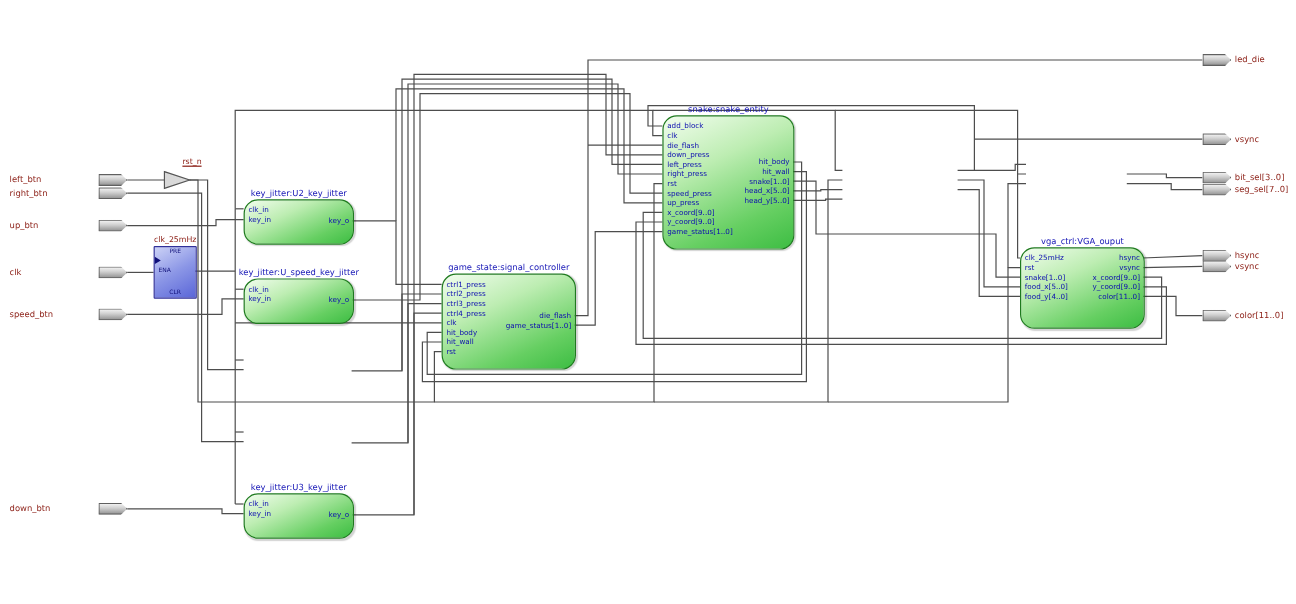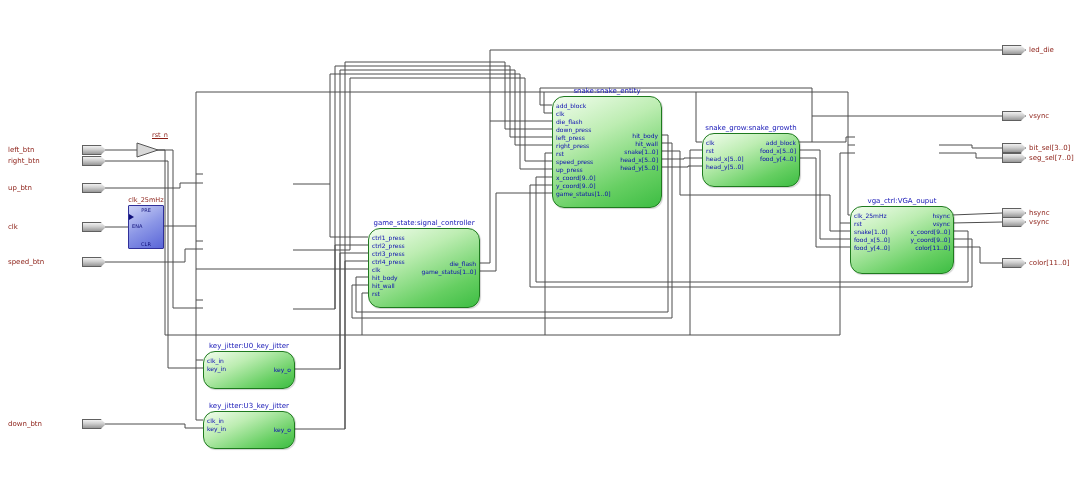--- a/index.html
+++ b/index.html
@@ -174,33 +174,43 @@
   </svg>
 
   <div class="dff" style="left:128px;top:205px;width:34px;height:42px">
     <div class="dff-title">clk_25mHz</div>
     <div class="dff-pre">PRE</div>
     <div class="dff-ena">ENA</div>
     <div class="dff-clr">CLR</div>
     <span class="dff-clk-mark"></span>
   </div>
 
-
-
-
-  <div class="block" style="left:203px;top:351px;width:90px;height:36px">
-    <div class="block-title">key_jitter:U0_key_jitter</div>
+  <div class="block" style="left:203px;top:166px;width:90px;height:36px">
+    <div class="block-title">key_jitter:U2_key_jitter</div>
     <div class="ports left">
         <span class="port">clk_in</span>
         <span class="port">key_in</span>
       </div>
     <div class="ports right mid">
         <span class="port">key_o</span>
       </div>
   </div>
+
+  <div class="block" style="left:203px;top:232px;width:90px;height:36px">
+    <div class="block-title">key_jitter:U_speed_key_jitter</div>
+    <div class="ports left">
+        <span class="port">clk_in</span>
+        <span class="port">key_in</span>
+      </div>
+    <div class="ports right mid">
+        <span class="port">key_o</span>
+      </div>
+  </div>
+
+
 
   <div class="block" style="left:203px;top:411px;width:90px;height:36px">
     <div class="block-title">key_jitter:U3_key_jitter</div>
     <div class="ports left">
         <span class="port">clk_in</span>
         <span class="port">key_in</span>
       </div>
     <div class="ports right mid">
         <span class="port">key_o</span>
       </div>
@@ -242,34 +252,20 @@
       </div>
     <div class="ports right mid">
         <span class="port">hit_body</span>
         <span class="port">hit_wall</span>
         <span class="port">snake[1..0]</span>
         <span class="port">head_x[5..0]</span>
         <span class="port">head_y[5..0]</span>
       </div>
   </div>
 
-  <div class="block" style="left:702px;top:133px;width:96px;height:52px">
-    <div class="block-title">snake_grow:snake_growth</div>
-    <div class="ports left">
-        <span class="port">clk</span>
-        <span class="port">rst</span>
-        <span class="port">head_x[5..0]</span>
-        <span class="port">head_y[5..0]</span>
-      </div>
-    <div class="ports right">
-        <span class="port">add_block</span>
-        <span class="port">food_x[5..0]</span>
-        <span class="port">food_y[4..0]</span>
-      </div>
-  </div>
 
 
   <div class="block" style="left:850px;top:206px;width:102px;height:66px">
     <div class="block-title">vga_ctrl:VGA_ouput</div>
     <div class="ports left">
         <span class="port">clk_25mHz</span>
         <span class="port">rst</span>
         <span class="port">snake[1..0]</span>
         <span class="port">food_x[5..0]</span>
         <span class="port">food_y[4..0]</span>

